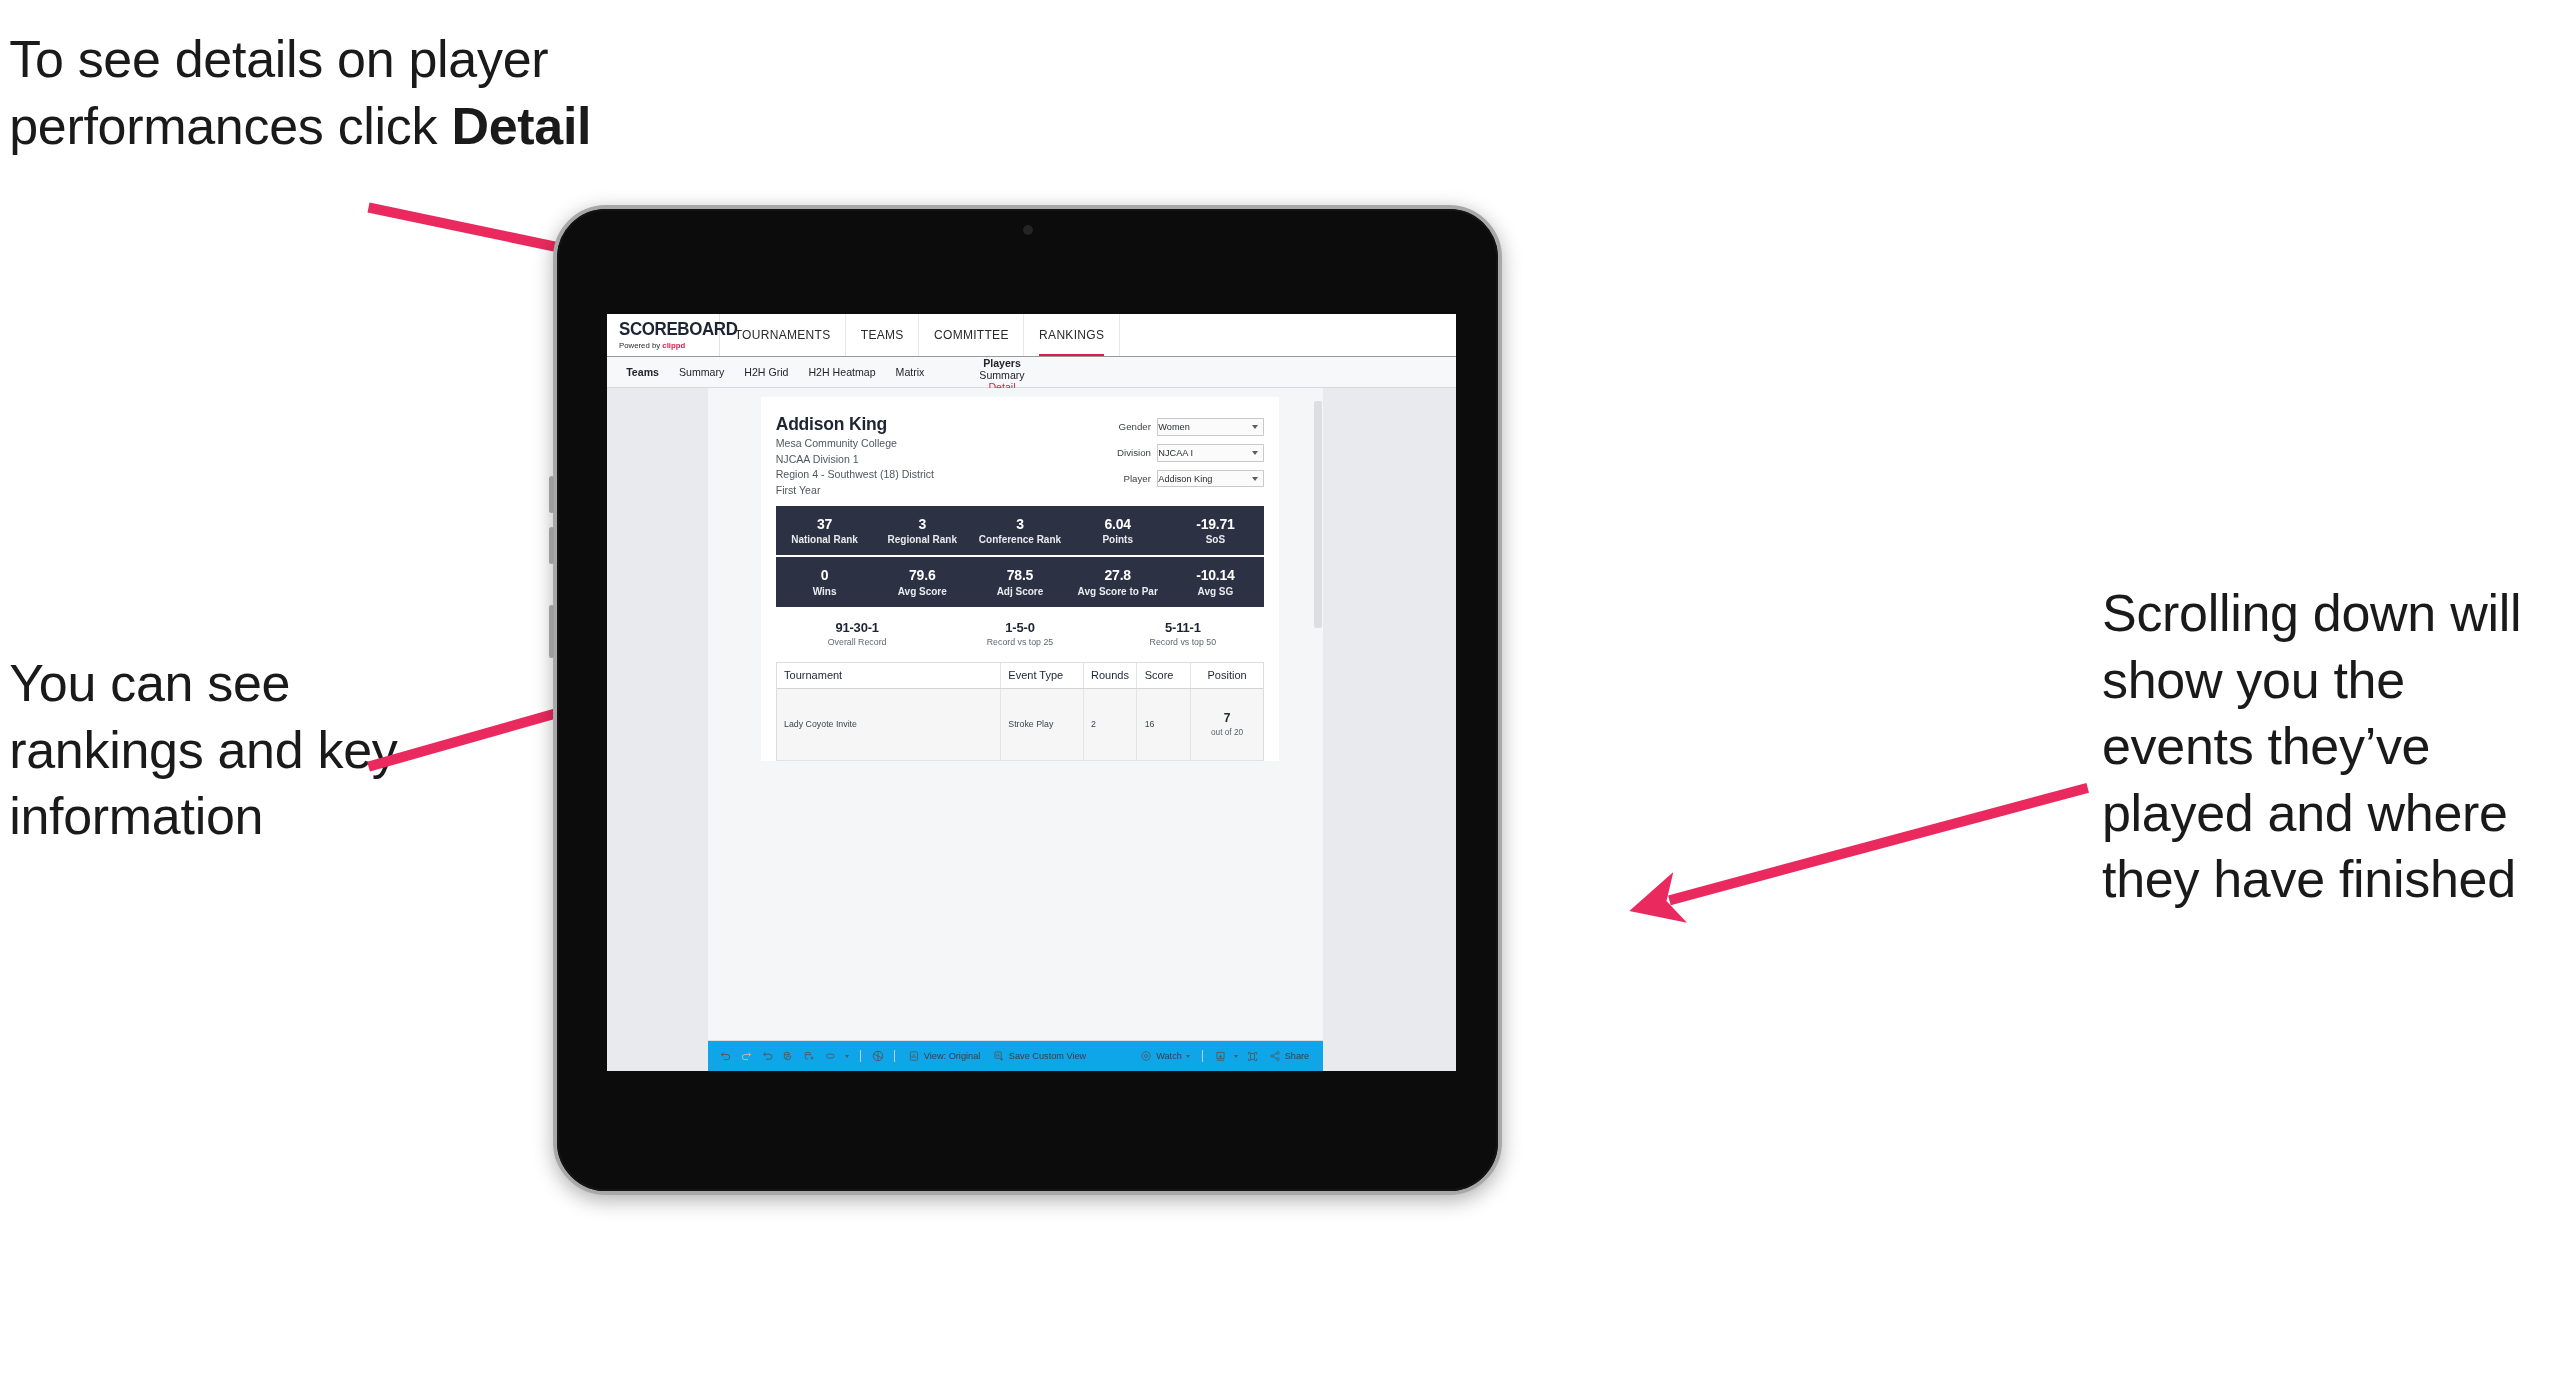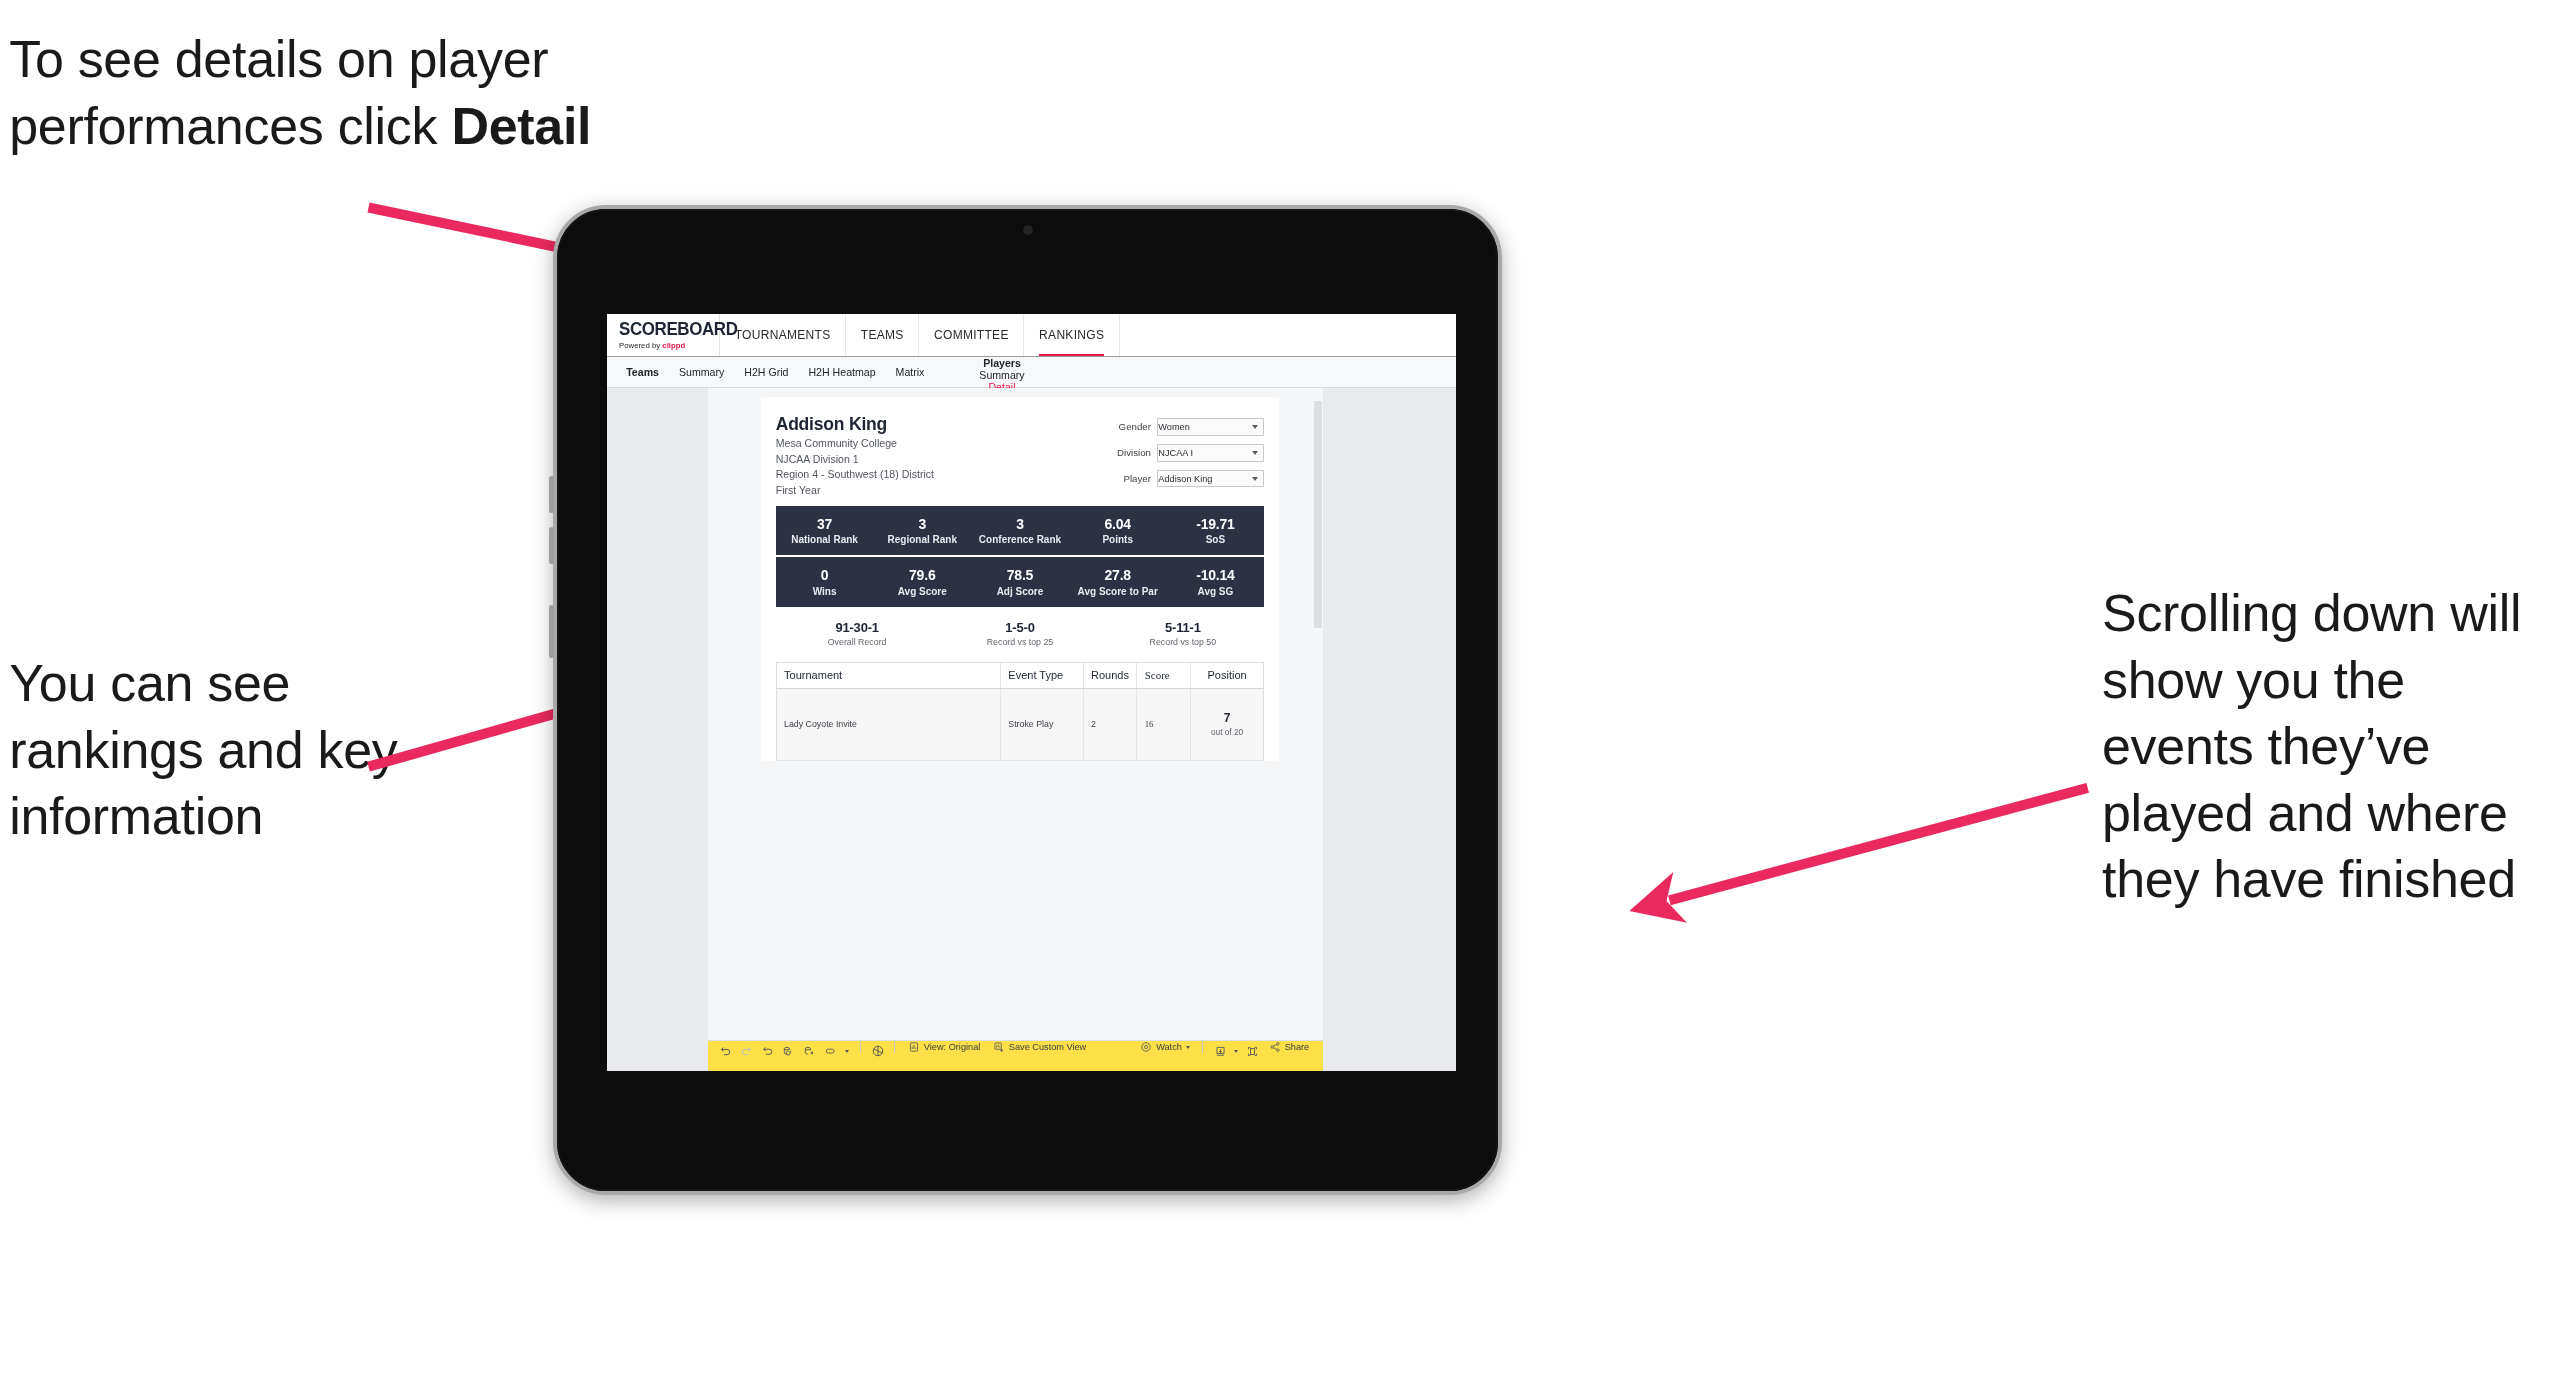--- a/index.html
+++ b/index.html
@@ -181,38 +181,38 @@
     font-size: 8.8px; color: #3e4249; padding: 0 7.4px;
     height: 72px; vertical-align: middle;
     border-bottom: 0.9px solid #e3e4e6; border-right: 0.9px solid #e3e4e6;
   }
   #tourney tr.alt td { background: #f6f6f7; margin-left: 48px; }
   .pos-num { font-size: 12px; font-weight: 700; color: #22262d; }
   .pos-sub { font-size: 8.3px; color: #5d6168; margin-top: 1.8px; }
   .c-tourn { width: 46%; }
   .c-etype { width: 17%; }
   .c-rounds { width: 11%; }
-  .c-score { width: 11%; font-family: Liberation Serif, serif; }
+  .c-score { width: 11%; }
   .c-pos { width: 15%; }
 
   
   #sheet-scroll-track {
     position: absolute; right: 0; top: 0; bottom: 31px; width: 10px;
     background: #f5f6f7;
   }
   #sheet-scroll-thumb {
     position: absolute; right: 0.9px; top: 13px; width: 8.3px; height: 227px;
     background: #dcdee1; border-radius: 1.8px;
   }
 
   
   #toolbar {
     position: absolute; left: 101px; bottom: 0; width: 615px; height: 31px;
-    background: #fde047; border-top: 0.9px solid #dddfe1;
-    display: flex; align-items: flex-start; padding: 0 7.4px;
+    background: #0ea5e9; border-top: 0.9px solid #dddfe1;
+    display: flex; align-items: center; padding: 0 7.4px;
     font-size: 9.2px; color: #3b3e43;
   }
   .tb-ico { display: flex; align-items: center; justify-content: center; width: 21px; height: 20px; }
   .tb-ico svg { display: block; }
   .tb-sep { width: 0.9px; height: 12px; background: #c6c8cb; margin: 0 6.4px; }
   .tb-item { display: flex; align-items: center; gap: 3.7px; padding: 0 6.4px; white-space: nowrap; }
   .tb-spacer { flex: 1; }
   .caret-sm { width: 0; height: 0; border-left: 2.8px solid transparent; border-right: 2.8px solid transparent; border-top: 3.7px solid #54575c; }
 </style>
 </head>

